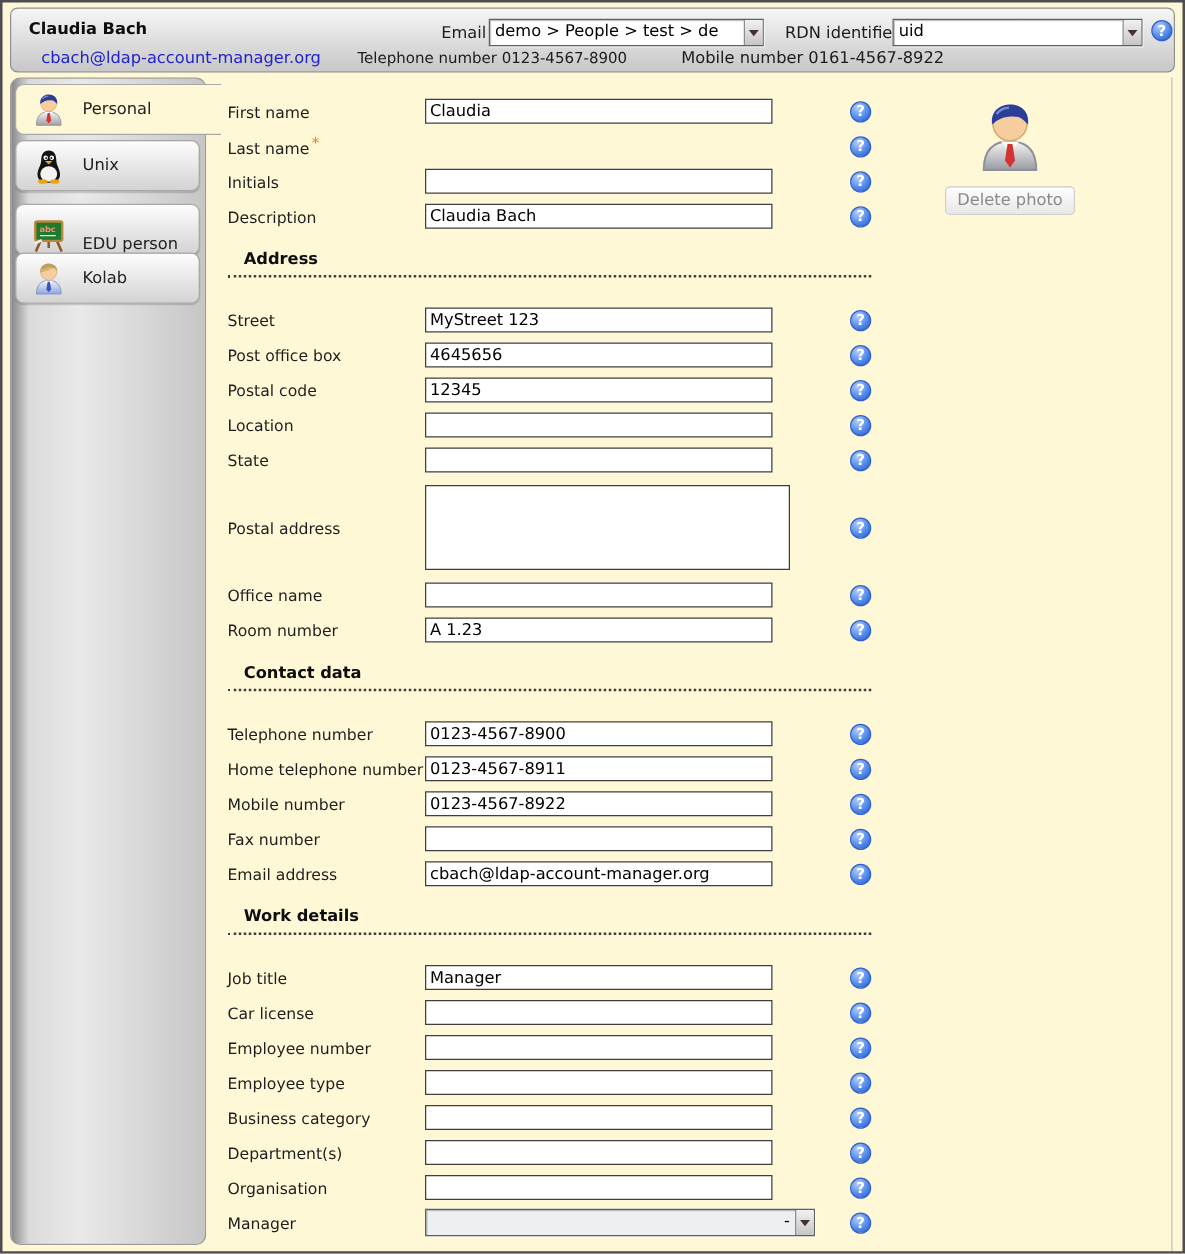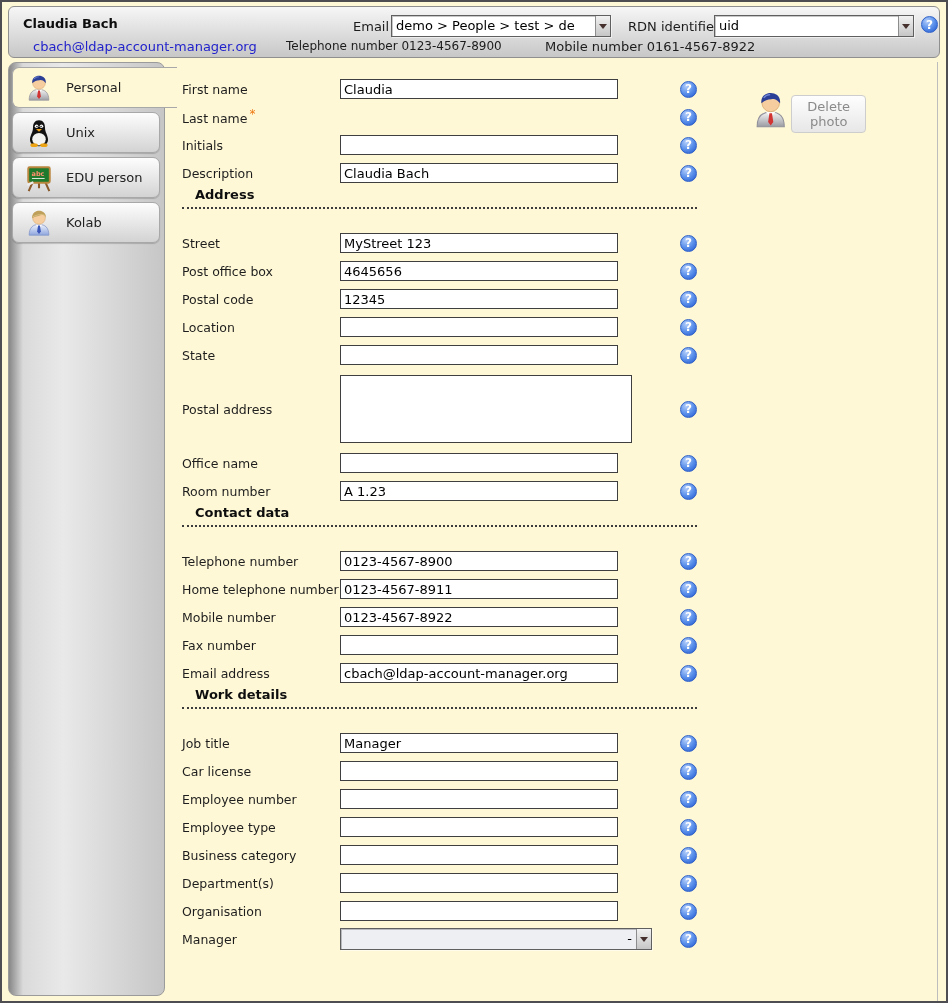--- a/index.html
+++ b/index.html
@@ -61,49 +61,49 @@
     background:linear-gradient(#fdfdfd,#d3d3d3);
     display:flex; align-items:center; cursor:pointer;
     box-shadow:0 1px 1px rgba(0,0,0,.18);
   }
   .tab .tab-icon { margin-left:11px; width:30px; height:30px; flex:none; }
   .tab .tab-label { margin-left:12px; font-size:13px; color:#222; }
   .tab.selected {
     width:165px; background:#FFF8D6; border-right:none;
     border-radius:7px 0 0 7px; z-index:10; box-shadow:none;
   }
-  .tab-1 { top:4px; } .tab-2 { top:49px; } .tab-3 { top:94px; } .tab-4 { top:139px; }
+  .tab-1 { top:4px; } .tab-2 { top:49px; } .tab-3 { top:100px;align-items:flex-end; } .tab-4 { top:139px; }
 
   
   .content {
     position:absolute; left:165px; top:62px; width:773px; height:939px;
     background:#FFF8D6; border-right:1px solid #bdbdbd;
   }
 
-  .photo-box { position:absolute; left:585px; top:16px; width:116px; display:flex; flex-direction:row; align-items:center; }
+  .photo-box { position:absolute; left:585px; top:16px; width:116px; display:flex; flex-direction:column; align-items:center; }
   .delete-photo {
     margin-top:7px; font-family:inherit; font-size:13px; color:#8a8a8a;
     background:linear-gradient(#fefefe,#e7e7e7); border:1px solid #cdcdcd; border-radius:4px;
     padding:3px 9px; cursor:pointer;
   }
 
   .form { position:absolute; left:17px; top:13px; width:515px; }
   .row { display:flex; align-items:center; height:28px; }
   .row.tall { height:80px; }
   .lbl { width:158px; flex:none; font-size:12.5px; color:#1e1e1e; }
   .req { color:#ee7711; font-size:12px; vertical-align:super; margin-left:2px; }
   .txt {
     width:278px; height:20px; flex:none; background:#fff;
     border:1px solid #3f3f3f; border-radius:0;
     font-family:inherit; font-size:13px; padding:1px 3px; color:#000;
   }
   textarea.txt { width:292px; height:68px; resize:none; }
   .row .help-icon { margin-left:auto; }
 
-  .section { }
+  .section { margin-top:13px; }
   .section-title {
     font-size:13px; font-weight:bold; color:#0e0e0e;
     padding:0 0 5px 13px; border-bottom:2px dotted #3c3c3c;
   }
   .section-rows { margin-top:20px; }
 
   .manager-select {
     position:relative; width:312px; height:22px; flex:none; display:flex; align-items:stretch;
     background:#edeff3; border:1px solid #5f5f5f;
     box-shadow:inset 1px 1px 0 rgba(0,0,0,.22), 1px 1px 0 rgba(255,255,255,.55); cursor:pointer;

